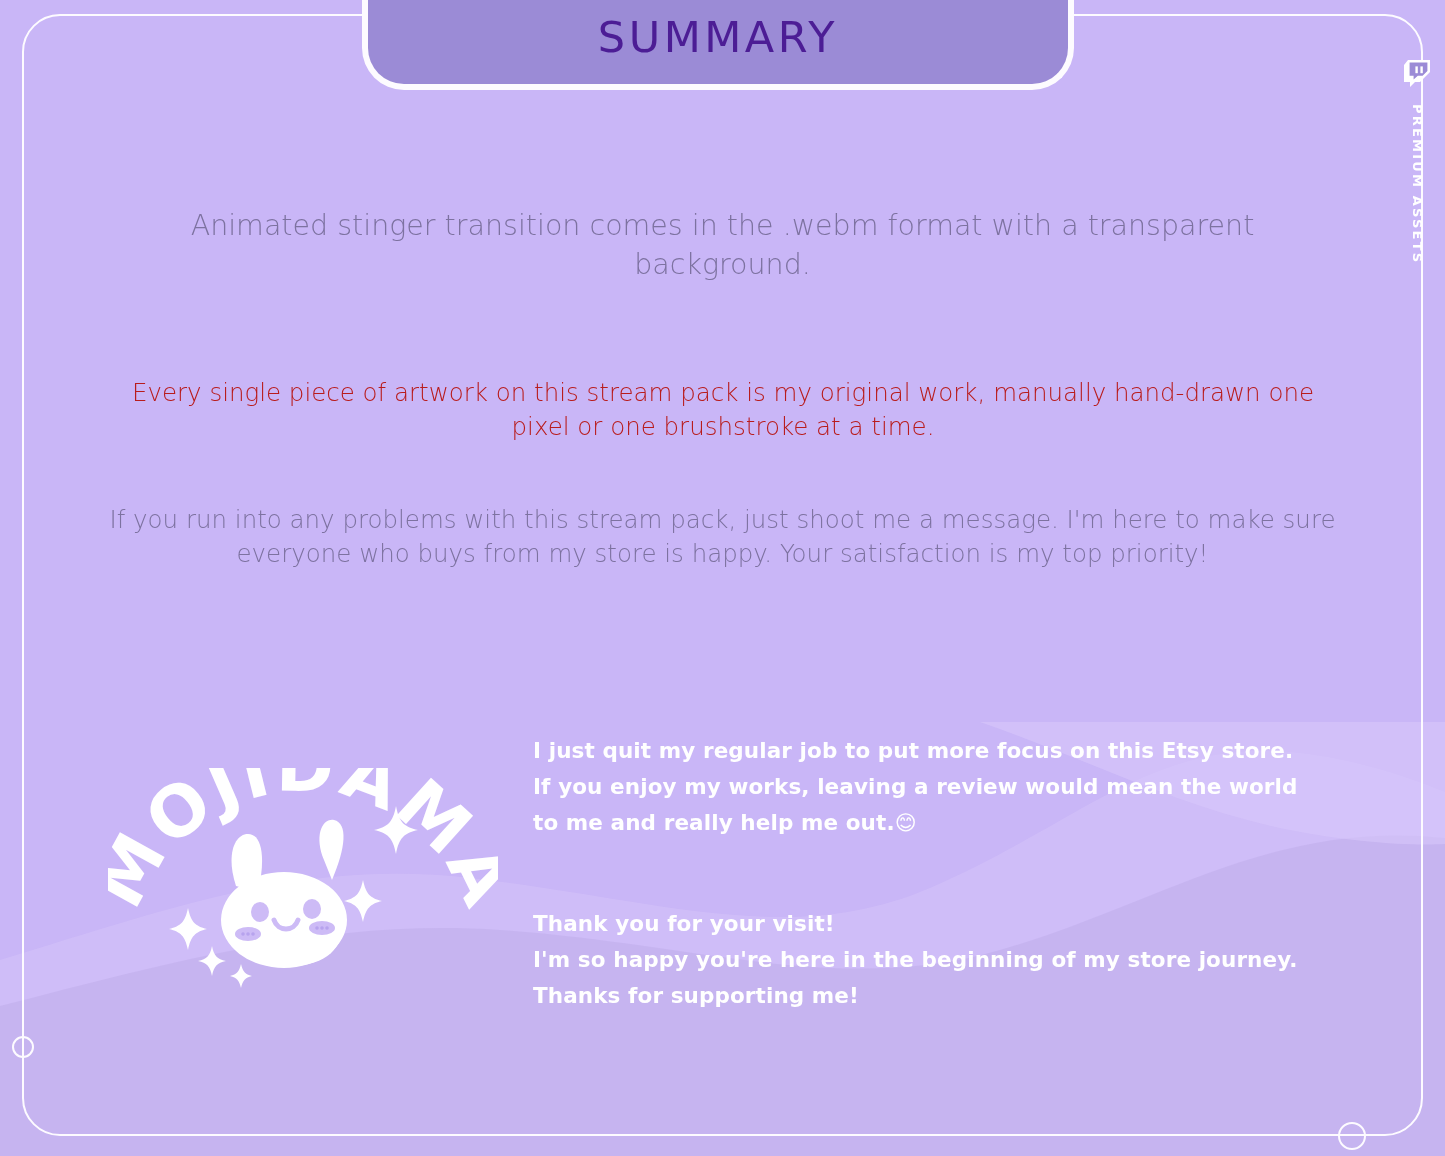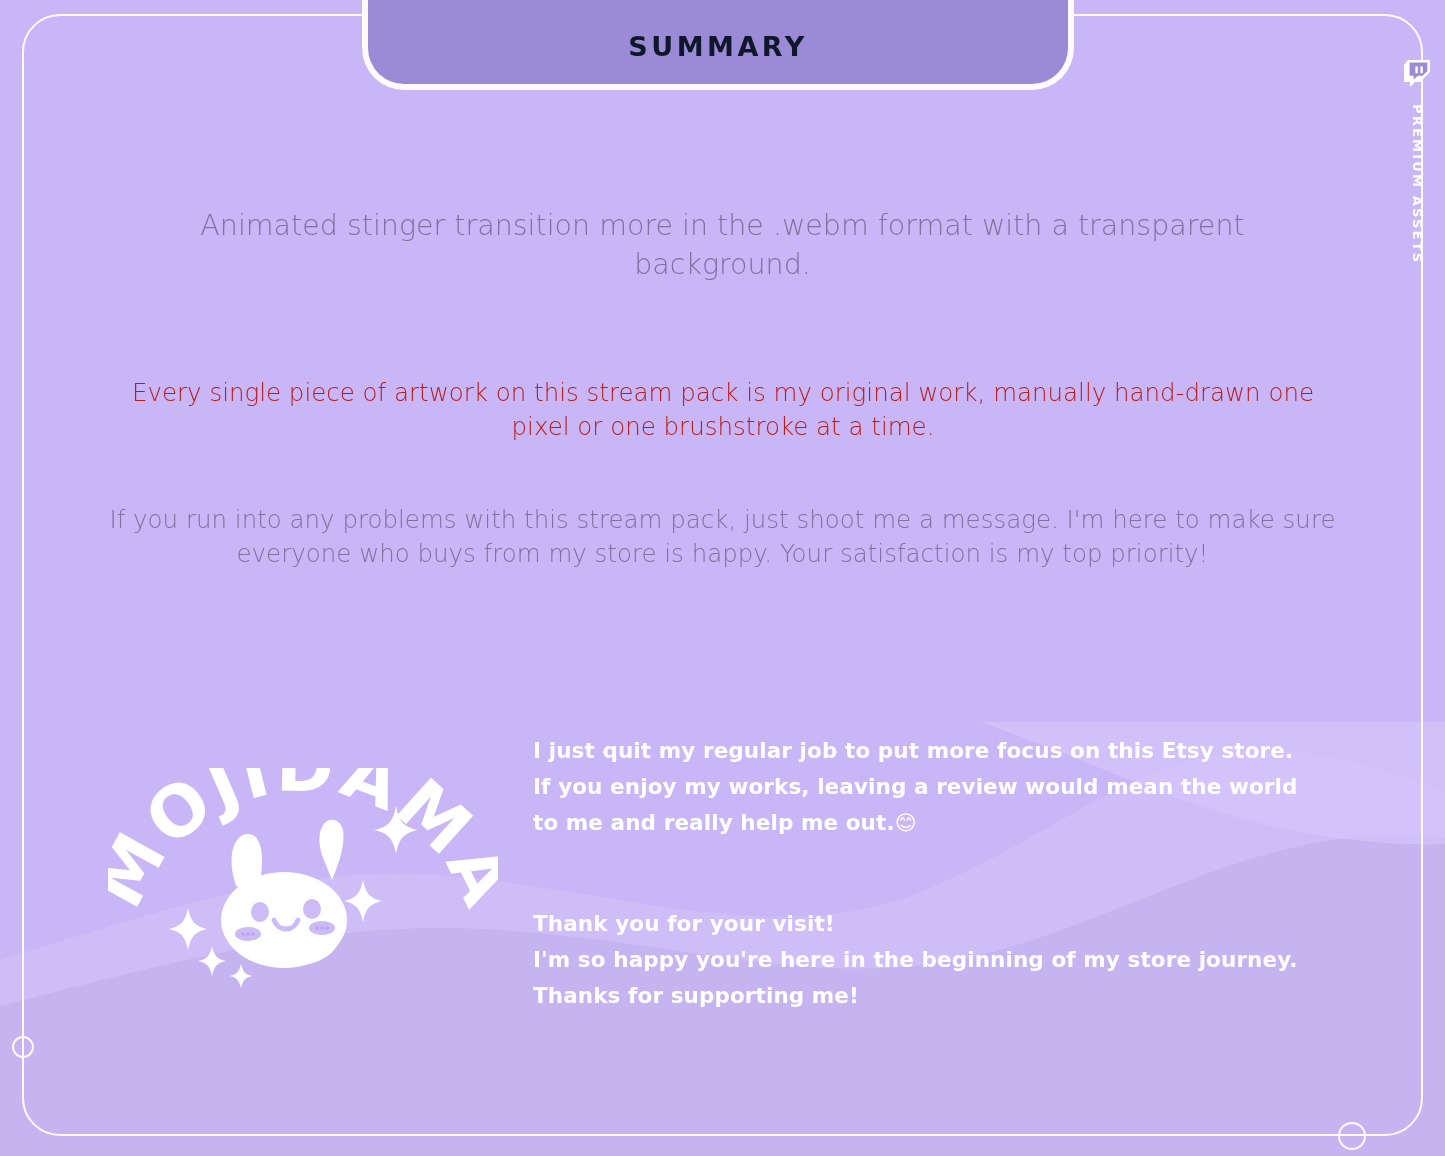--- a/index.html
+++ b/index.html
@@ -65,24 +65,24 @@
     border: 6px solid #fdfbff;
     border-top: none;
     border-radius: 0 0 42px 42px;
     box-sizing: border-box;
     display: flex;
     align-items: flex-end;
     justify-content: center;
     padding-bottom: 22px;
   }
   .header-title {
-    color: #0f172a;
-    font-family: "DejaVu Sans", sans-serif;
-    font-size: 27px;
-    font-weight: bold;
+    color: #4c1d95;
+    font-family: "DejaVu Sans", sans-serif;
+    font-size: 43px;
+    font-weight: normal;
     letter-spacing: 3.5px;
     text-transform: uppercase;
   }
 
   
   .premium-rail {
     position: absolute;
     right: 6px;
     top: 60px;
     width: 44px;
@@ -187,21 +187,21 @@
   <div class="premium-rail">
     <svg class="twitch-icon" viewBox="0 0 26 28">
       <path d="M4 0 L0 5 L0 22 L6 22 L6 27 L11 22 L16 22 L26 12 L26 0 Z" fill="#ffffff"></path>
       <path d="M5.6 2.6 L23.4 2.6 L23.4 11 L18.6 15.8 L13.8 15.8 L9.6 19.6 L9.6 15.8 L5.6 15.8 Z" fill="#9b8bd6"></path>
       <rect x="11.4" y="6.4" width="2.4" height="6.8" fill="#ffffff"></rect>
       <rect x="16.4" y="6.4" width="2.4" height="6.8" fill="#ffffff"></rect>
     </svg>
     <span class="premium-label">PREMIUM ASSETS</span>
   </div>
 
-  <div class="copy-block copy-lead">Animated stinger transition more in the .webm format with a transparent background.</div>
+  <div class="copy-block copy-lead">Animated stinger transition comes in the .webm format with a transparent background.</div>
 
   <div class="copy-block copy-original">Every single piece of artwork on this stream pack is my original work, manually hand-drawn one pixel or one brushstroke at a time.</div>
 
   <div class="copy-block copy-support">If you run into any problems with this stream pack, just shoot me a message. I'm here to make sure everyone who buys from my store is happy. Your satisfaction is my top priority!</div>
 
   <div class="note note-quit">
     <div>I just quit my regular job to put more focus on this Etsy store.</div>
     <div>If you enjoy my works, leaving a review would mean the world</div>
     <div>
       <span>to me and really help me out.</span><span class="emoji">😊</span>

